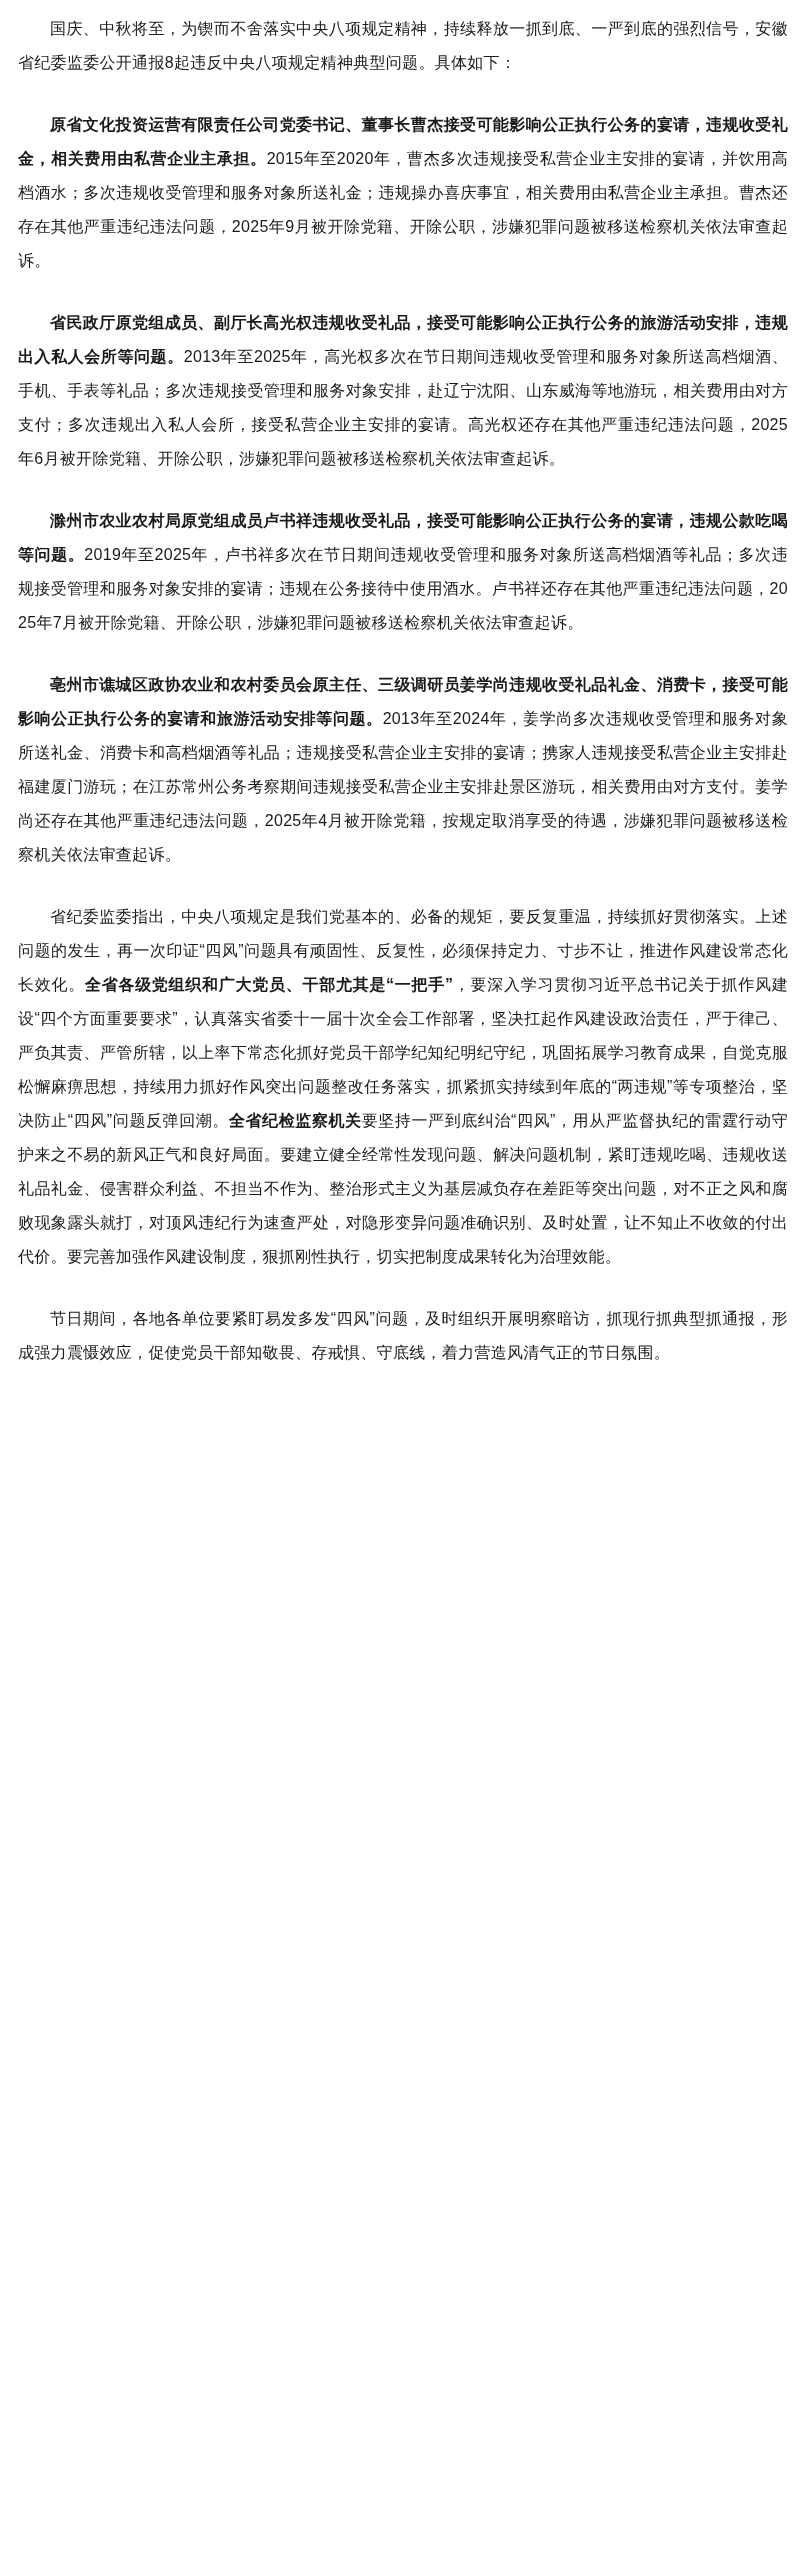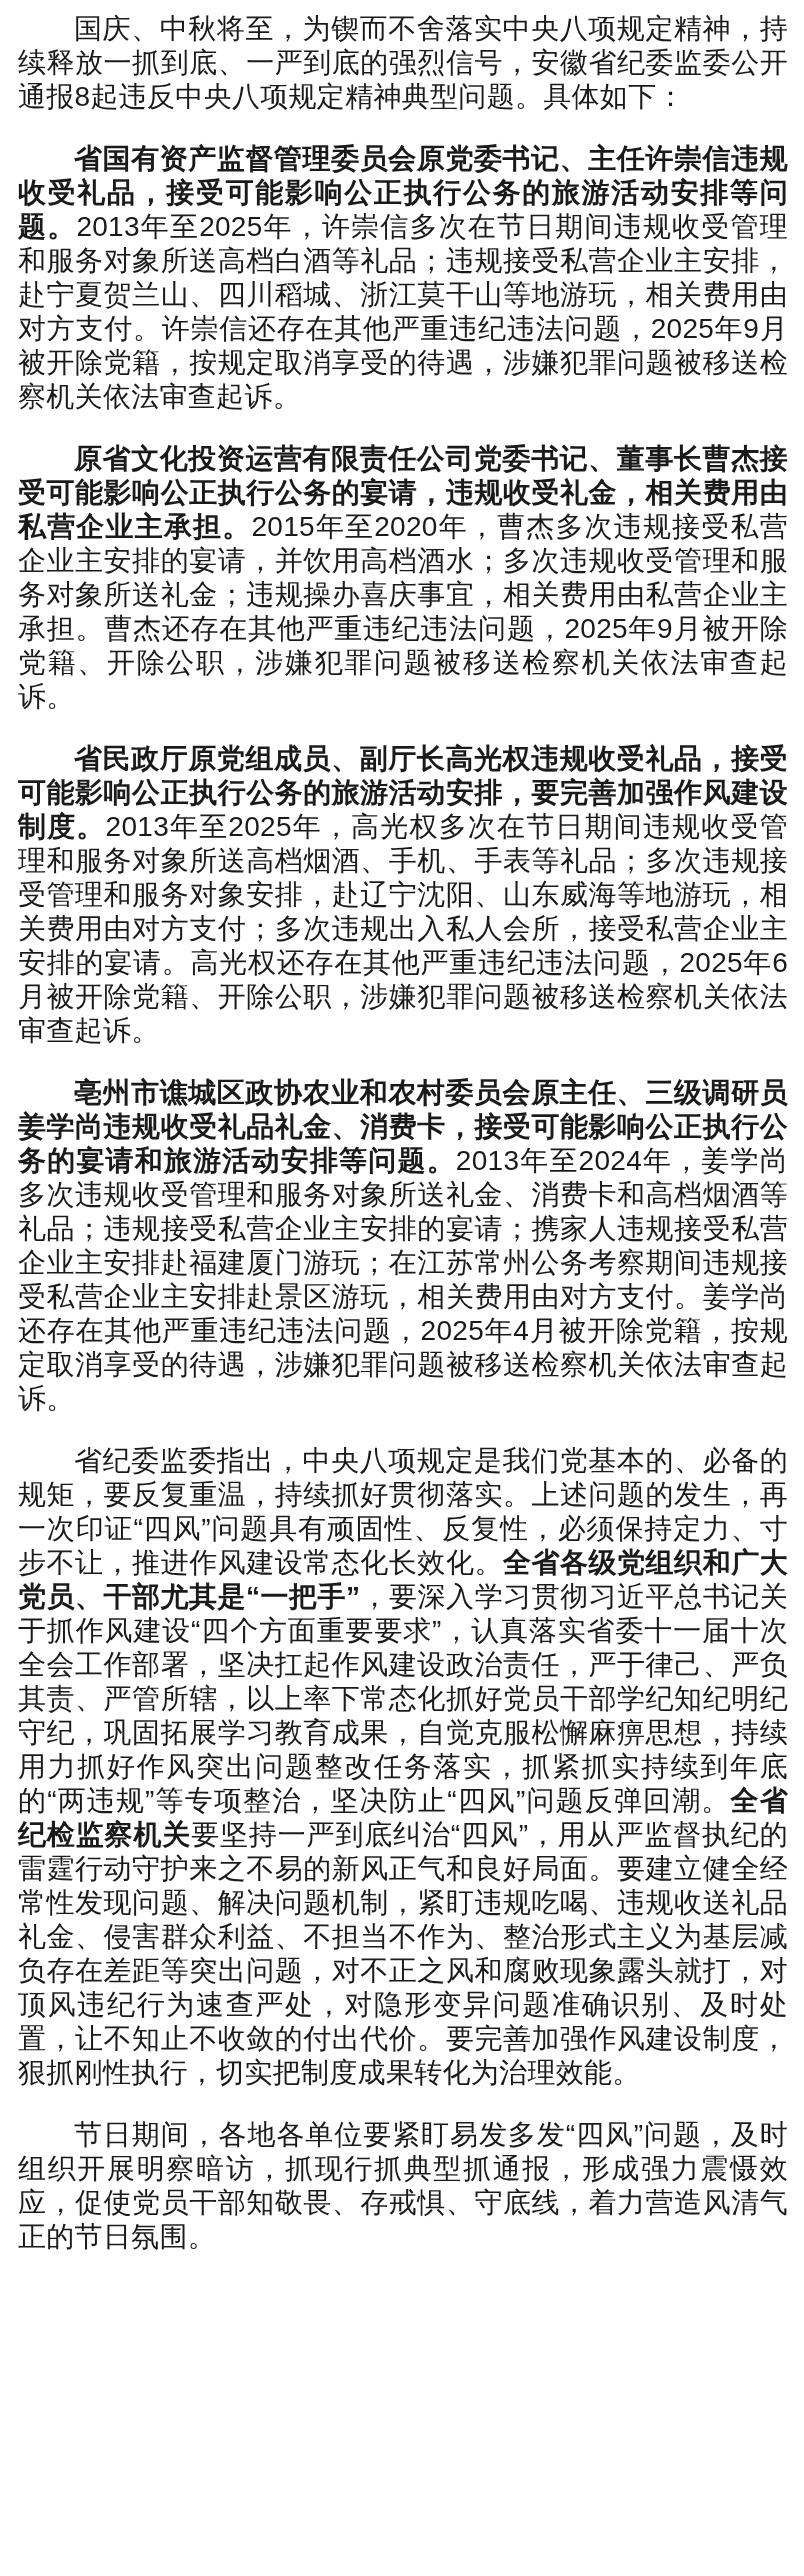--- a/index.html
+++ b/index.html
@@ -12,21 +12,21 @@
     min-height: 2707px;
     font-family: "Liberation Sans", "DejaVu Sans", sans-serif;
     color: #1a1a1a;
     box-sizing: border-box;
   }
   .article {
     padding: 12.4px 17px 8.2px 18px;
     box-sizing: border-box;
   }
   .article p {
-    font-size: 28px;
+    font-size: 16px;
     line-height: 34px;
     text-align: justify;
     text-indent: 2em;
     margin: 0 0 28px 0;
     letter-spacing: 0.3px;
     word-break: break-all;
   }
   .article p b {
     font-weight: 700;
   }
@@ -34,27 +34,27 @@
     margin-bottom: 12px;
   }
 </style>
 </head>
 <body>
 
 <div class="article">
 
   <p><span>国庆、中秋将至，为锲而不舍落实中央八项规定精神，持续释放一抓到底、一严到底的强烈信号，安徽省纪委监委公开通报8起违反中央八项规定精神典型问题。具体如下：</span></p>
 
-  <p><b>省国有资产监督管理委员会原党委书记、主任许崇信违规收受礼品，接受可能影响公正执行公务的旅游活动安排等问题。</b><span>2013年至2025年，许崇信多次在节日期间违规收受管理和服务对象所送高档白酒等礼品；违规接受私营企业主安排，赴宁夏贺兰山、四川稻城、浙江莫干山等地游玩，相关费用由对方支付。许崇信还存在其他严重违纪违法问题，2025年9月被开除党籍，按规定取消享受的待遇，涉嫌犯罪问题被移送检察机关依法审查起诉。</span></p>
 
   <p><b>原省文化投资运营有限责任公司党委书记、董事长曹杰接受可能影响公正执行公务的宴请，违规收受礼金，相关费用由私营企业主承担。</b><span>2015年至2020年，曹杰多次违规接受私营企业主安排的宴请，并饮用高档酒水；多次违规收受管理和服务对象所送礼金；违规操办喜庆事宜，相关费用由私营企业主承担。曹杰还存在其他严重违纪违法问题，2025年9月被开除党籍、开除公职，涉嫌犯罪问题被移送检察机关依法审查起诉。</span></p>
 
-  <p><b>省民政厅原党组成员、副厅长高光权违规收受礼品，接受可能影响公正执行公务的旅游活动安排，要完善加强作风建设制度。</b><span>2013年至2025年，高光权多次在节日期间违规收受管理和服务对象所送高档烟酒、手机、手表等礼品；多次违规接受管理和服务对象安排，赴辽宁沈阳、山东威海等地游玩，相关费用由对方支付；多次违规出入私人会所，接受私营企业主安排的宴请。高光权还存在其他严重违纪违法问题，2025年6月被开除党籍、开除公职，涉嫌犯罪问题被移送检察机关依法审查起诉。</span></p>
+  <p><b>省民政厅原党组成员、副厅长高光权违规收受礼品，接受可能影响公正执行公务的旅游活动安排，违规出入私人会所等问题。</b><span>2013年至2025年，高光权多次在节日期间违规收受管理和服务对象所送高档烟酒、手机、手表等礼品；多次违规接受管理和服务对象安排，赴辽宁沈阳、山东威海等地游玩，相关费用由对方支付；多次违规出入私人会所，接受私营企业主安排的宴请。高光权还存在其他严重违纪违法问题，2025年6月被开除党籍、开除公职，涉嫌犯罪问题被移送检察机关依法审查起诉。</span></p>
 
 
+  <p><b>滁州市农业农村局原党组成员卢书祥违规收受礼品，接受可能影响公正执行公务的宴请，违规公款吃喝等问题。</b><span>2019年至2025年，卢书祥多次在节日期间违规收受管理和服务对象所送高档烟酒等礼品；多次违规接受管理和服务对象安排的宴请；违规在公务接待中使用酒水。卢书祥还存在其他严重违纪违法问题，2025年7月被开除党籍、开除公职，涉嫌犯罪问题被移送检察机关依法审查起诉。</span></p>
 
   <p><b>亳州市谯城区政协农业和农村委员会原主任、三级调研员姜学尚违规收受礼品礼金、消费卡，接受可能影响公正执行公务的宴请和旅游活动安排等问题。</b><span>2013年至2024年，姜学尚多次违规收受管理和服务对象所送礼金、消费卡和高档烟酒等礼品；违规接受私营企业主安排的宴请；携家人违规接受私营企业主安排赴福建厦门游玩；在江苏常州公务考察期间违规接受私营企业主安排赴景区游玩，相关费用由对方支付。姜学尚还存在其他严重违纪违法问题，2025年4月被开除党籍，按规定取消享受的待遇，涉嫌犯罪问题被移送检察机关依法审查起诉。</span></p>
 
 
 
   <p><span>省纪委监委指出，中央八项规定是我们党基本的、必备的规矩，要反复重温，持续抓好贯彻落实。上述问题的发生，再一次印证“四风”问题具有顽固性、反复性，必须保持定力、寸步不让，推进作风建设常态化长效化。</span><b>全省各级党组织和广大党员、干部尤其是“一把手”</b><span>，要深入学习贯彻习近平总书记关于抓作风建设“四个方面重要要求”，认真落实省委十一届十次全会工作部署，坚决扛起作风建设政治责任，严于律己、严负其责、严管所辖，以上率下常态化抓好党员干部学纪知纪明纪守纪，巩固拓展学习教育成果，自觉克服松懈麻痹思想，持续用力抓好作风突出问题整改任务落实，抓紧抓实持续到年底的“两违规”等专项整治，坚决防止“四风”问题反弹回潮。</span><b>全省纪检监察机关</b><span>要坚持一严到底纠治“四风”，用从严监督执纪的雷霆行动守护来之不易的新风正气和良好局面。要建立健全经常性发现问题、解决问题机制，紧盯违规吃喝、违规收送礼品礼金、侵害群众利益、不担当不作为、整治形式主义为基层减负存在差距等突出问题，对不正之风和腐败现象露头就打，对顶风违纪行为速查严处，对隐形变异问题准确识别、及时处置，让不知止不收敛的付出代价。要完善加强作风建设制度，狠抓刚性执行，切实把制度成果转化为治理效能。</span></p>
 
   <p class="closing"><span>节日期间，各地各单位要紧盯易发多发“四风”问题，及时组织开展明察暗访，抓现行抓典型抓通报，形成强力震慑效应，促使党员干部知敬畏、存戒惧、守底线，着力营造风清气正的节日氛围。</span></p>
 
 </div>

